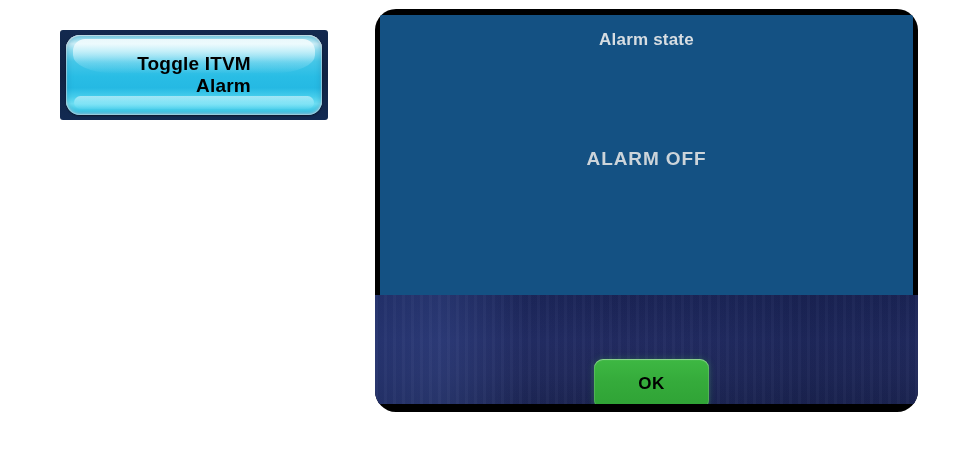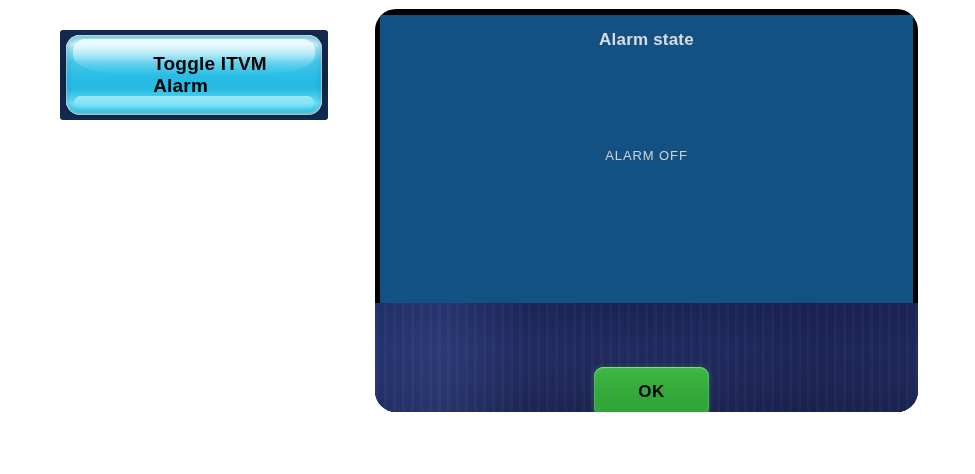--- a/index.html
+++ b/index.html
@@ -101,24 +101,23 @@
     z-index: 3;
     display: flex;
     align-items: center;
     justify-content: center;
     width: 100%;
     height: 100%;
     color: #000000;
     font-size: 19px;
     font-weight: bold;
     line-height: 1.16;
-    text-align: left;
+    text-align: right;
     letter-spacing: 0.2px;
     white-space: pre-line;
-    margin-left: 16px;
   }
 
   
   #alarm-dialog {
     position: absolute;
     left: 375px;
     top: 9px;
     width: 543px;
     height: 403px;
     background: #000000;
@@ -145,28 +144,28 @@
     font-weight: bold;
     letter-spacing: 0.2px;
   }
   #alarm-status {
     position: absolute;
     left: 0;
     top: 133px;
     width: 100%;
     text-align: center;
     color: #ccd4da;
-    font-size: 13px;
-    font-weight: normal;
+    font-size: 19px;
+    font-weight: bold;
     letter-spacing: 0.9px;
   }
   #dialog-footer {
     position: absolute;
     left: 0;
-    top: 294px;
+    top: 286px;
     width: 543px;
     height: 109px;
     background:
       linear-gradient(90deg,
         rgba(40,58,122,0.55) 0%,
         rgba(58,80,150,0.40) 12%,
         rgba(30,44,100,0.22) 28%,
         rgba(22,32,78,0.10) 46%,
         rgba(26,38,88,0.26) 62%,
         rgba(20,30,74,0.38) 80%,

